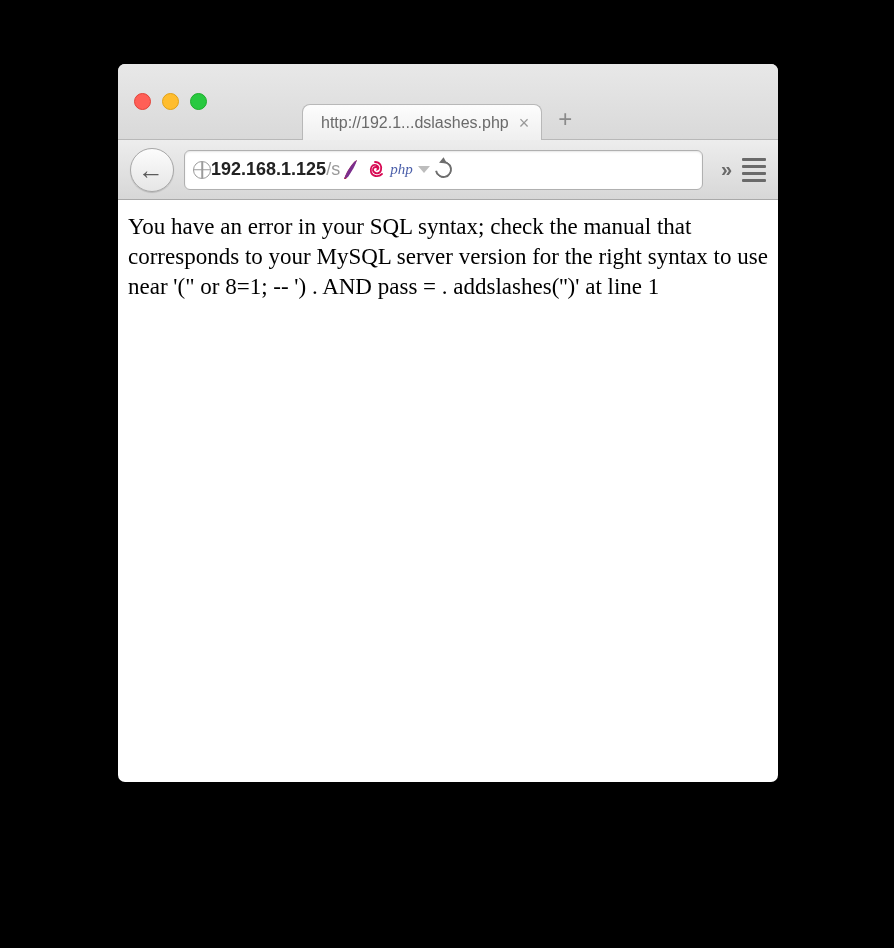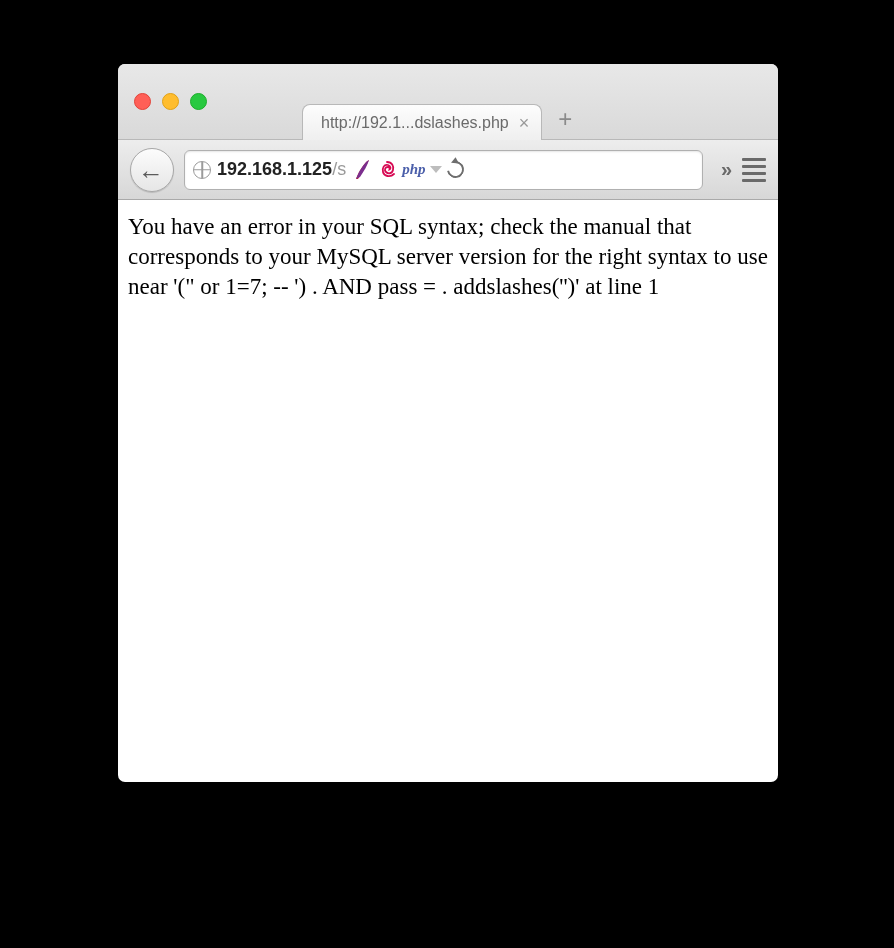--- a/index.html
+++ b/index.html
@@ -105,21 +105,20 @@
     }
     .addressbar {
       flex: 1;
       height: 40px;
       background: #fff;
       border: 1px solid #b0b0b0;
       border-radius: 6px;
       display: flex;
       align-items: center;
       padding: 0 8px;
-      gap: 6px;
       box-shadow: inset 0 1px 2px rgba(0,0,0,.1);
       overflow: hidden;
     }
     .globe {
       width: 18px; height: 18px; flex-shrink: 0;
       border-radius: 50%;
       border: 1.5px solid #9a9a9a;
       position: relative;
     }
     .globe::before, .globe::after {
@@ -139,21 +138,21 @@
       display: flex;
       align-items: center;
       gap: 5px;
       flex-shrink: 0;
     }
     .apache-feather { width: 20px; height: 22px; }
     .debian-swirl   { width: 20px; height: 22px; }
     .php-label {
       font-family: Georgia, serif;
       font-style: italic;
-      font-weight: bold;
+      font-weight: normal;
       font-size: 15px;
       color: #4b5faa;
     }
     .dropdown-tri {
       width: 0; height: 0;
       border-left: 6px solid transparent;
       border-right: 6px solid transparent;
       border-top: 7px solid #bdbdbd;
     }
     .reload {
@@ -254,16 +253,16 @@
       <div class="hamburger">
         <span></span>
         <span></span>
         <span></span>
         <span></span>
       </div>
     </div>
   </div>
 
   <div class="page">
-    <span>You have an error in your SQL syntax; check the manual that corresponds to your MySQL server version for the right syntax to use near '(" or 1=7; -- ') . AND pass = . addslashes('')' at line 1</span>
+    <span>You have an error in your SQL syntax; check the manual that corresponds to your MySQL server version for the right syntax to use near '(" or 8=1; -- ') . AND pass = . addslashes('')' at line 1</span>
   </div>
 
 </div>
 
 </body></html>

